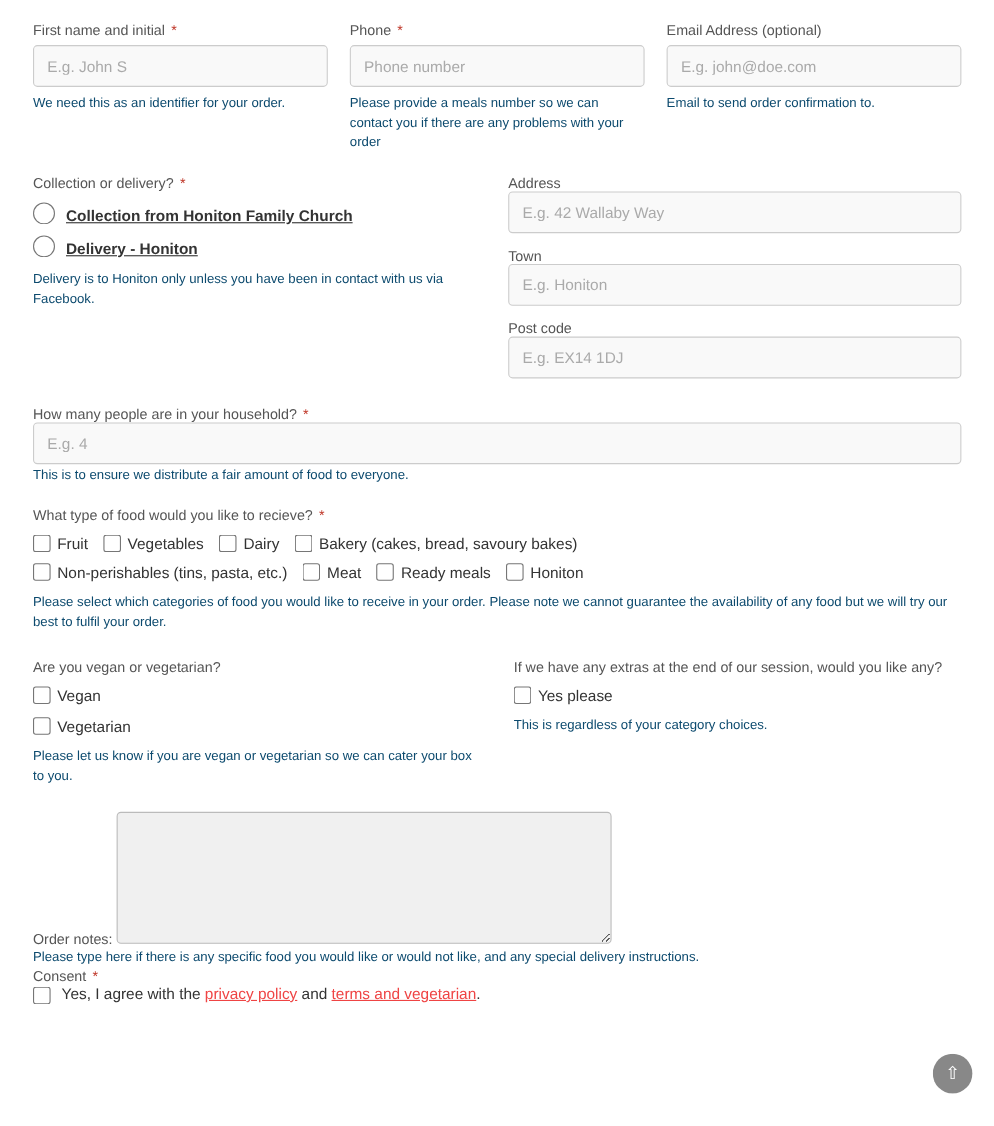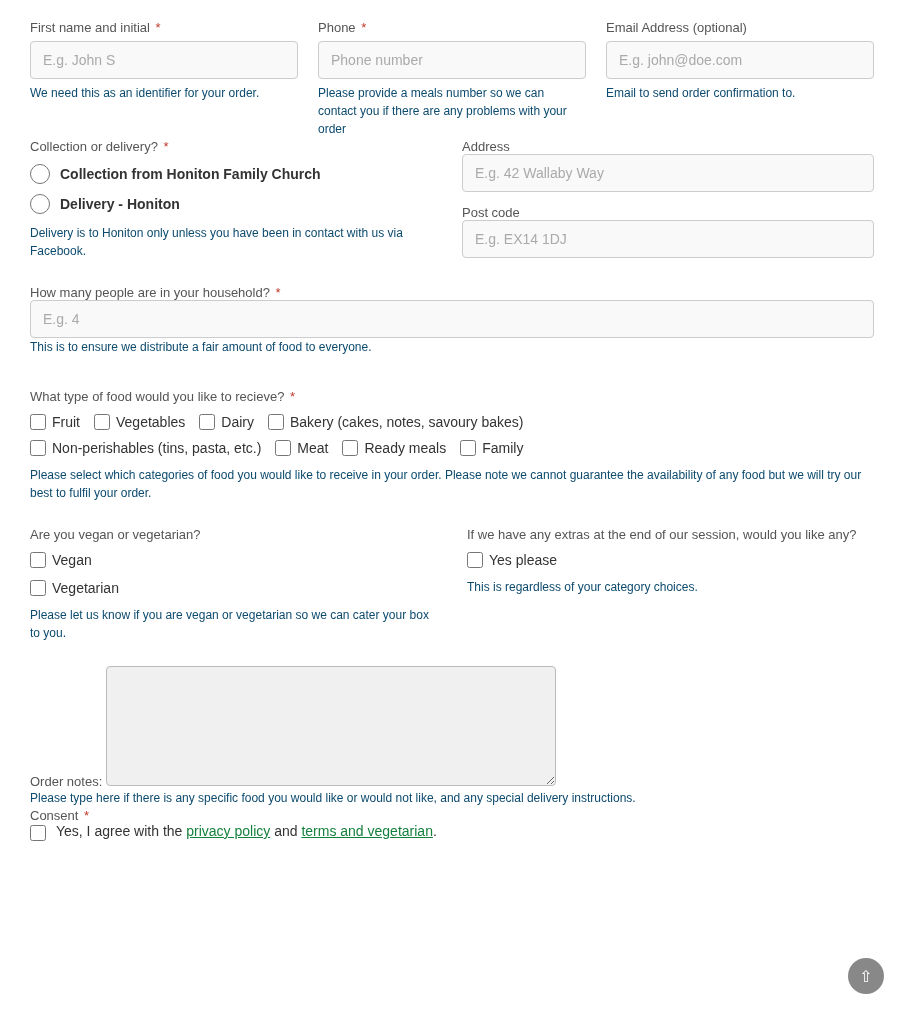--- a/index.html
+++ b/index.html
@@ -7,20 +7,21 @@
       font-family: Arial, Helvetica, sans-serif;
       font-size: 14px;
       color: #333;
       background: #fff;
       padding: 20px 30px;
       max-width: 904px;
     }
     .form-row {
       display: flex;
       gap: 20px;
+      margin-bottom: 20px;
     }
     .form-col {
       flex: 1;
       display: flex;
       flex-direction: column;
     }
     label.field-label {
       font-size: 13px;
       color: #555;
       margin-bottom: 6px;
@@ -66,40 +67,41 @@
       flex: 1;
     }
     .radio-group {
       display: flex;
       flex-direction: column;
       gap: 10px;
       margin: 10px 0;
     }
     .radio-item {
       display: flex;
-      align-items: center;
+      align-items: flex-end;
       gap: 10px;
       font-size: 14px;
       font-weight: bold;
       color: #333;
+      text-decoration: underline;
     }
     .radio-item input[type="radio"] {
       width: 20px;
       height: 20px;
       accent-color: #999;
     }
     
     .address-group {
       display: flex;
       flex-direction: column;
       gap: 12px;
     }
     
     .household-section {
-      margin-bottom: 32px;
+      margin-bottom: 20px;
     }
     
     .checkbox-row {
       display: flex;
       flex-wrap: wrap;
       align-items: center;
       gap: 14px;
       margin: 10px 0;
     }
     .checkbox-item {
@@ -155,21 +157,21 @@
       align-items: flex-start;
       gap: 10px;
       font-size: 14px;
     }
     .consent-section input[type="checkbox"] {
       width: 16px;
       height: 16px;
       margin-top: 2px;
     }
     a {
-      color: #15803d;
+      color: #ef4444;
       text-decoration: underline;
     }
     
     .scroll-top {
       position: fixed;
       bottom: 30px;
       right: 20px;
       width: 36px;
       height: 36px;
       background: #888;
@@ -229,20 +231,24 @@
     </div>
     <span class="helper-text">Delivery is to Honiton only unless you have been in contact with us via Facebook.</span>
   </div>
   <div class="right-col">
     <div class="address-group">
       <div>
         <label class="field-label">Address</label>
         <input type="text" placeholder="E.g. 42 Wallaby Way" style="">
       </div>
       <div>
+        <label class="field-label">Town</label>
+        <input type="text" placeholder="E.g. Honiton" style="">
+      </div>
+      <div>
         <label class="field-label">Post code</label>
         <input type="text" placeholder="E.g. EX14 1DJ" style="">
       </div>
     </div>
   </div>
 </div>
 
 <div class="household-section">
   <label class="field-label">
     <span>How many people are in your household?</span>
@@ -265,39 +271,39 @@
     <div class="checkbox-item">
       <input type="checkbox" id="vegetables" style="">
       <label for="vegetables">Vegetables</label>
     </div>
     <div class="checkbox-item">
       <input type="checkbox" id="dairy" style="">
       <label for="dairy">Dairy</label>
     </div>
     <div class="checkbox-item">
       <input type="checkbox" id="bakery" style="">
-      <label for="bakery">Bakery (cakes, notes, savoury bakes)</label>
+      <label for="bakery">Bakery (cakes, bread, savoury bakes)</label>
     </div>
   </div>
   <div class="checkbox-row">
     <div class="checkbox-item">
       <input type="checkbox" id="nonperishables" style="">
       <label for="nonperishables">Non-perishables (tins, pasta, etc.)</label>
     </div>
     <div class="checkbox-item">
       <input type="checkbox" id="meat" style="">
       <label for="meat">Meat</label>
     </div>
     <div class="checkbox-item">
       <input type="checkbox" id="ready-meals" style="">
       <label for="ready-meals">Ready meals</label>
     </div>
     <div class="checkbox-item">
       <input type="checkbox" id="drinks" style="">
-      <label for="drinks">Family</label>
+      <label for="drinks">Honiton</label>
     </div>
   </div>
   <span class="helper-text">Please select which categories of food you would like to receive in your order. Please note we cannot guarantee the availability of any food but we will try our best to fulfil your order.</span>
 </div>
 
 <div class="bottom-section">
   <div class="vegan-col">
     <label class="field-label">Are you vegan or vegetarian?</label>
     <div class="vegan-checkboxes">
       <div class="checkbox-item">

